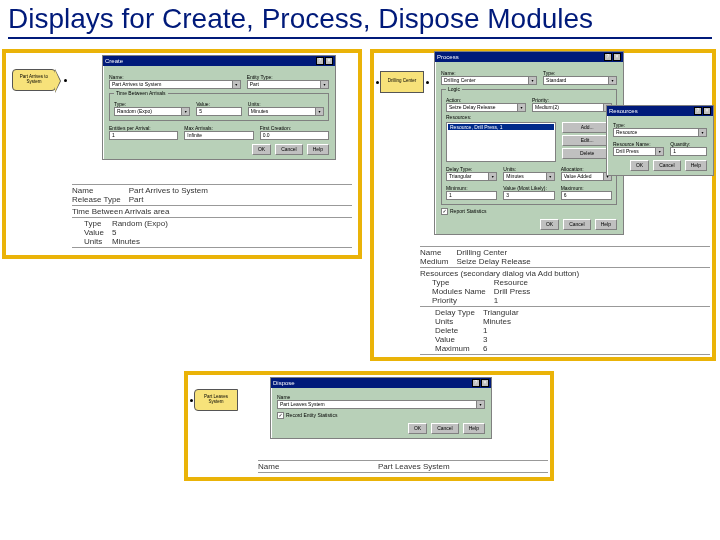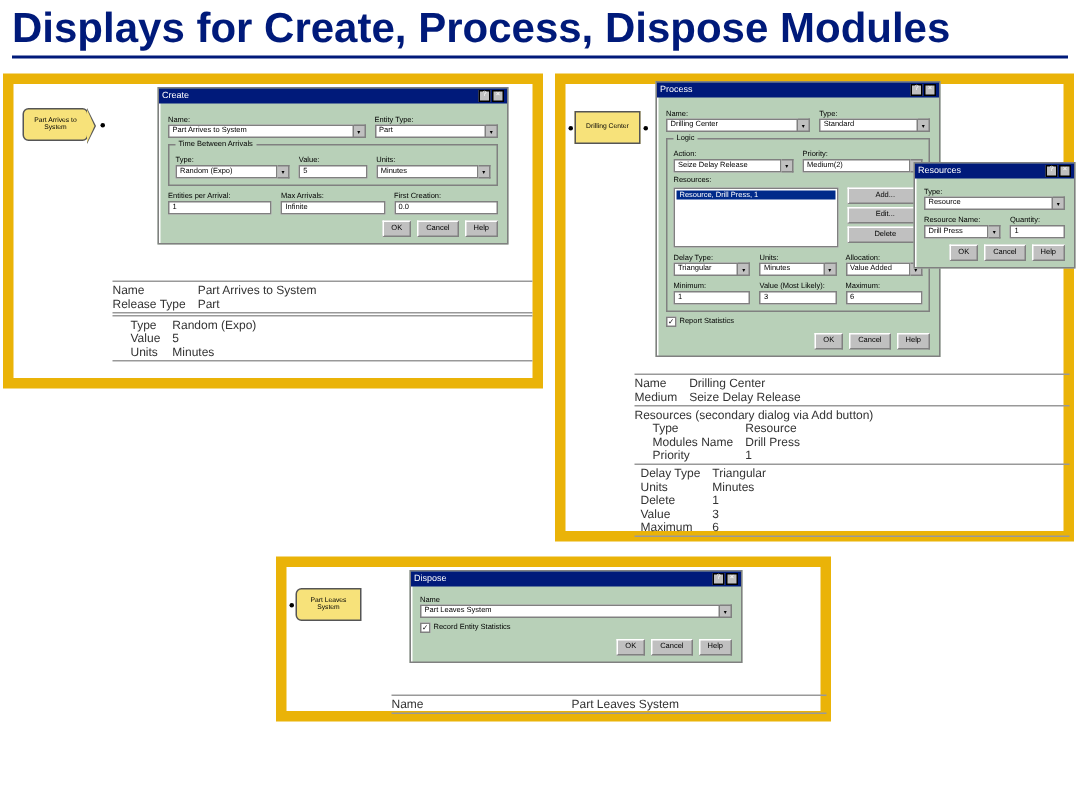--- a/index.html
+++ b/index.html
@@ -1,20 +1,20 @@
 <!DOCTYPE html>
 <html><head>
 <meta charset="utf-8">
 <style>
   *{box-sizing:border-box;margin:0;padding:0;font-family:Arial,Helvetica,sans-serif}
   body{width:720px;height:540px;background:#fff;overflow:hidden}
-  .title{color:#001a7a;font-size:28px;font-weight:bold;padding:4px 8px 2px;line-height:1.1}
+  .title{color:#001a7a;font-size:28px;font-weight:normal;padding:4px 8px 2px;line-height:1.1}
   .underline{height:2px;background:#001a7a;margin:0 8px 6px}
   .canvas{position:relative;width:720px;height:474px;font-size:6px;color:#000}
-  .panel{position:absolute;border:7px solid #eab308}
+  .panel{position:absolute;border:4px solid #eab308}
   .dlg{position:absolute;background:#b8d0b8;border:1px solid #808080;box-shadow:1px 1px 0 #fff inset}
   .dlg-tb{background:#001a7a;color:#fff;height:10px;display:flex;align-items:center;justify-content:space-between;padding:0 2px;font-size:6px}
   .wbtns{display:flex;gap:1px}
   .wbtn{width:8px;height:8px;background:#c0c0c0;border:1px solid #000;display:flex;align-items:center;justify-content:center;font-size:5px;line-height:1}
   .dlg-body{padding:4px 6px}
   .lbl{font-size:5px;color:#000;margin-top:2px}
   .inp{background:#fff;border:1px solid #808080;height:9px;font-size:5px;padding:0 2px;display:flex;align-items:center}
   .sel{display:flex;align-items:center}
   .sel .arrow{width:8px;height:9px;background:#c0c0c0;border:1px solid #808080;border-left:0;font-size:4px;display:flex;align-items:center;justify-content:center}
   .row{display:flex;gap:6px;margin-top:2px}
@@ -136,20 +136,21 @@
               <td class="k">Name</td>
               <td class="v">Part Arrives to System</td>
             </tr>
         <tr>
               <td class="k">Release Type</td>
               <td class="v">Part</td>
             </tr>
       </tbody>
         </table>
       <hr class="hr">
+      <div class="hdr">Time Between Arrivals area</div>
       <hr class="hr">
       <table style="margin-left:12px">
         <tbody>
             <tr>
               <td class="k">Type</td>
               <td class="v">Random (Expo)</td>
             </tr>
         <tr>
               <td class="k">Value</td>
               <td class="v">5</td>
@@ -338,21 +339,21 @@
               <td class="k">Modules Name</td>
               <td class="v">Drill Press</td>
             </tr>
         <tr>
               <td class="k">Priority</td>
               <td class="v">1</td>
             </tr>
       </tbody>
         </table>
       <hr class="hr">
-      <table style="margin-left:4px">
+      <table style="margin-left:15px">
         <tbody>
             <tr>
               <td class="k">Delay Type</td>
               <td class="v">Triangular</td>
             </tr>
         <tr>
               <td class="k">Units</td>
               <td class="v">Minutes</td>
             </tr>
         <tr>

